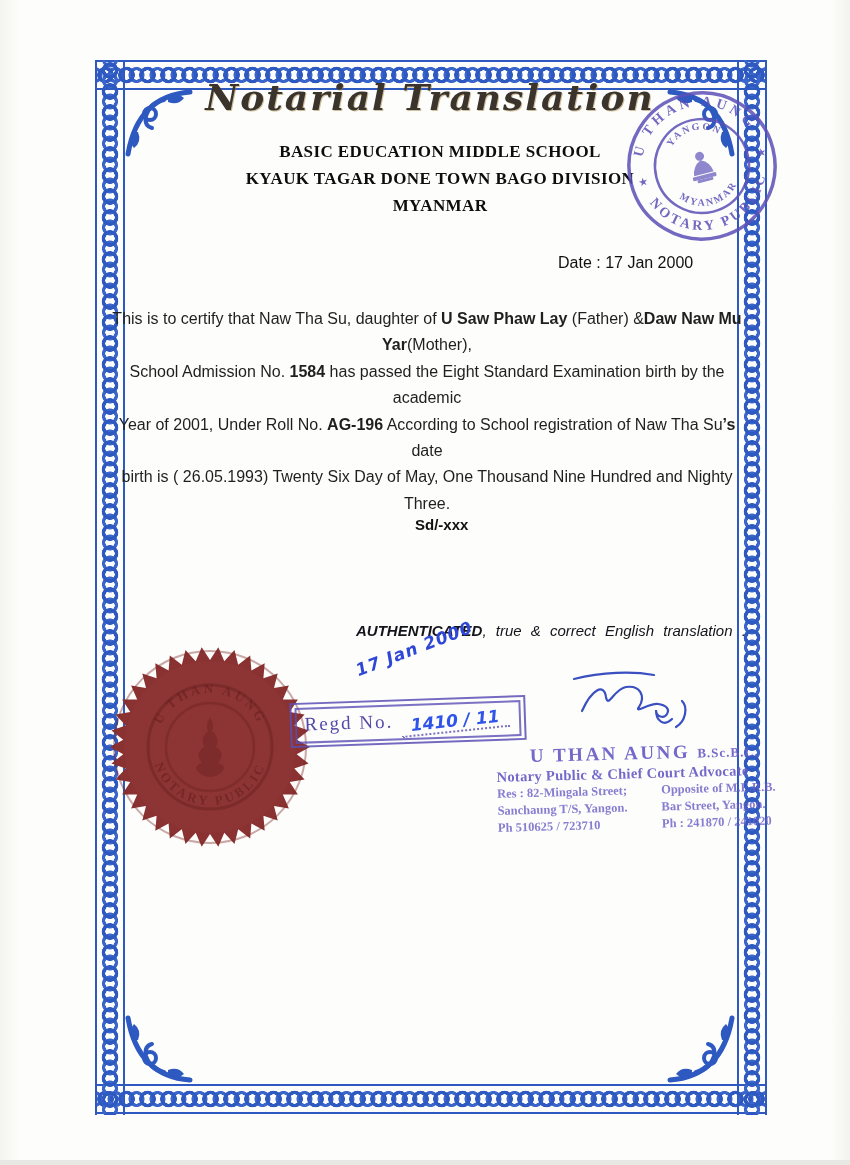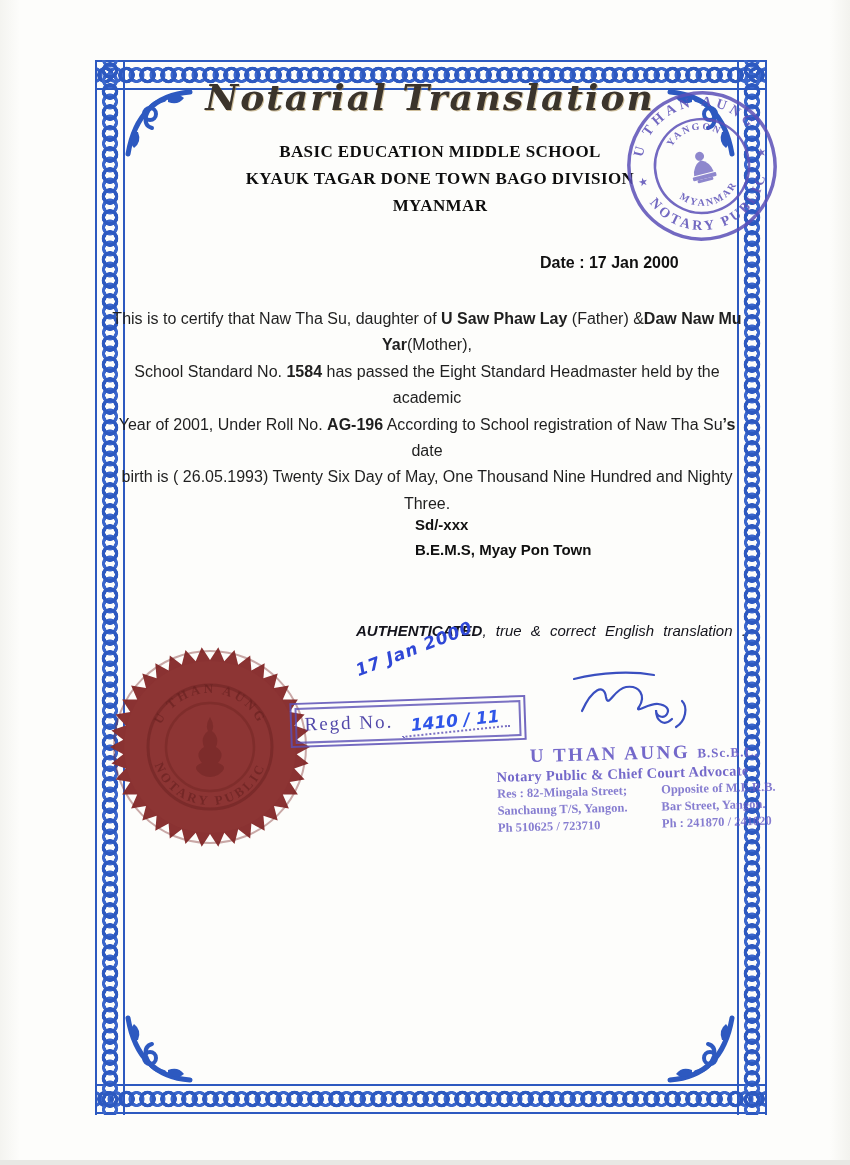--- a/index.html
+++ b/index.html
@@ -33,21 +33,21 @@
     position:absolute;left:95px;top:76px;width:670px;text-align:center;
     font-family:"DejaVu Serif",serif;font-style:italic;font-weight:bold;
     font-size:36px;letter-spacing:2px;color:#3b342c;
     text-shadow:1px 1px 0 rgba(150,115,40,.45);
   }
   .school{
     position:absolute;left:115px;top:138px;width:650px;text-align:center;
     font-family:"Liberation Serif",serif;font-weight:bold;font-size:17px;
     line-height:27px;letter-spacing:.4px;color:#0d0d0d;
   }
-  .dateline{position:absolute;left:540px;top:254px;font-size:16px;font-weight:700;color:#111;text-align:center;}
+  .dateline{position:absolute;left:558px;top:254px;font-size:16px;font-weight:400;color:#111;text-align:center;}
   .bodytext{
     position:absolute;left:112px;top:306px;width:630px;text-align:center;
     font-size:16px;line-height:26.4px;color:#1f1f1f;
   }
   .sigblock{
     position:absolute;left:415px;top:512px;width:280px;text-align:left;
     font-size:15px;font-weight:600;line-height:25px;color:#101010;
   }
   .authline{position:absolute;left:356px;top:622px;font-size:15px;color:#14141c;word-spacing:5px;font-style:italic;}
   .hand{
@@ -130,28 +130,27 @@
   <div class="school">
     <div>BASIC EDUCATION MIDDLE SCHOOL</div>
     <div>KYAUK TAGAR DONE TOWN  BAGO DIVISION</div>
     <div>MYANMAR</div>
   </div>
 
   <div class="dateline">Date :  17 Jan 2000</div>
 
   <div class="bodytext">
     <div><span>This is to certify that Naw Tha Su, daughter of </span><span style="font-weight: bold;">U Saw Phaw Lay</span><span> (Father) &amp;</span><span style="font-weight: bold;">Daw Naw Mu Yar</span><span>(Mother),</span></div>
-    <div><span>School Standard No. </span><span style="font-weight: bold;">1584</span><span> has passed the Eight Standard Headmaster held by the academic</span></div>
+    <div><span>School Admission No. </span><span style="font-weight: bold;">1584</span><span> has passed the Eight Standard Examination birth by the academic</span></div>
     <div><span>Year of 2001, Under Roll No. </span><span style="font-weight: bold;">AG-196</span><span> According to School registration of Naw Tha Su</span><span style="font-weight: bold;">’s</span><span> date</span></div>
     <div><span>birth is </span><span style="font-weight: normal; margin-top: 24px;">( 26.05.1993)</span><span> Twenty Six Day of May, One Thousand Nine Hundred and Nighty Three.</span></div>
   </div>
 
   <div class="sigblock">
     <div>Sd/-xxx</div>
-    <div>B.E.M.S, Myay Pon Town</div>
   </div>
 
   <div class="authline"><span style="font-weight: bold;">AUTHENTICATED</span><span>, true  &amp;  correct  English translation .</span></div>
 
   <div class="hand handdate">17 Jan 2000</div>
 
   <svg class="seal-svg" width="208" height="208" viewBox="0 0 208 208">
     <polygon fill="#8a3232" points="204.0,104.0 190.7,111.2 202.6,120.5 188.3,125.4 198.6,136.5 183.7,138.9 191.9,151.6 176.8,151.6 182.9,165.4 168.0,162.9 171.7,177.6 157.4,172.7 158.7,187.7 145.4,180.5 144.2,195.6 132.2,186.3 128.5,200.9 118.3,189.8 112.3,203.7 104.0,191.0 95.7,203.7 89.7,189.8 79.5,200.9 75.8,186.3 63.8,195.6 62.6,180.5 49.3,187.7 50.6,172.7 36.3,177.6 40.0,162.9 25.1,165.4 31.2,151.6 16.1,151.6 24.3,138.9 9.4,136.5 19.7,125.4 5.4,120.5 17.3,111.2 4.0,104.0 17.3,96.8 5.4,87.5 19.7,82.6 9.4,71.5 24.3,69.1 16.1,56.4 31.2,56.4 25.1,42.6 40.0,45.1 36.3,30.4 50.6,35.3 49.3,20.3 62.6,27.5 63.8,12.4 75.8,21.7 79.5,7.1 89.7,18.2 95.7,4.3 104.0,17.0 112.3,4.3 118.3,18.2 128.5,7.1 132.2,21.7 144.2,12.4 145.4,27.5 158.7,20.3 157.4,35.3 171.7,30.4 168.0,45.1 182.9,42.6 176.8,56.4 191.9,56.4 183.7,69.1 198.6,71.5 188.3,82.6 202.6,87.5 190.7,96.8"></polygon>
     <circle cx="104" cy="104" r="86" fill="#8d3534"></circle>
     <circle cx="104" cy="104" r="62" fill="none" stroke="#6e2322" stroke-width="3" opacity=".55"></circle>

